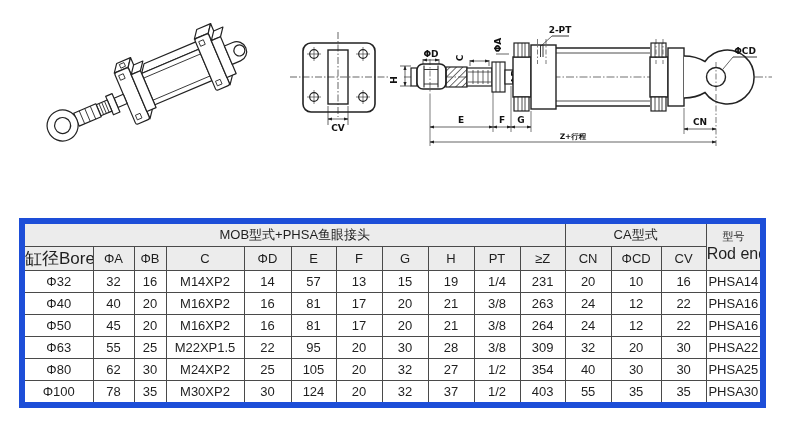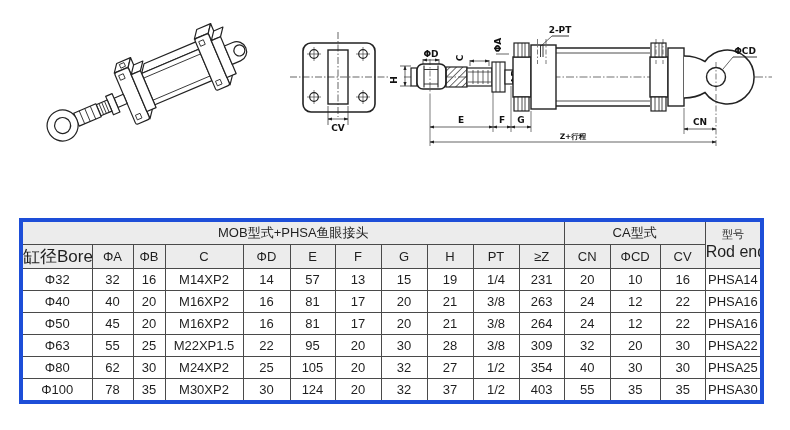--- a/index.html
+++ b/index.html
@@ -7,21 +7,21 @@
     position:relative;width:790px;height:430px;background:#ffffff;
     font-family:"Liberation Sans","DejaVu Sans",sans-serif;color:#1f1f1f;overflow:hidden;
   }
   .drawing{position:absolute;}
   svg text{font-family:"DejaVu Sans","Liberation Sans",sans-serif;fill:#111;}
   .dim-label{font-size:9px;font-weight:bold;}
   .dim-label-sm{font-size:7.5px;font-weight:bold;}
   table.spec{
     position:absolute;left:19px;top:218px;width:741px;height:174px;
     border-collapse:collapse;table-layout:fixed;
-    border:4px solid #1d4ed8;font-size:13px;
+    border:6px solid #1d4ed8;font-size:13px;
   }
   table.spec th,table.spec td{
     border:1px solid #4a4a4a;text-align:center;vertical-align:middle;
     padding:0;overflow:hidden;white-space:nowrap;font-weight:400;color:#1f1f1f;
   }
   table.spec thead th{background:#ececec;height:22px;}
   table.spec tbody td{background:#ffffff;height:21px;}
   .model-cell{line-height:1.25;}
   .model-cell .l1{font-size:11px;}
   .model-cell .l2{font-size:16px;text-align:center;}

